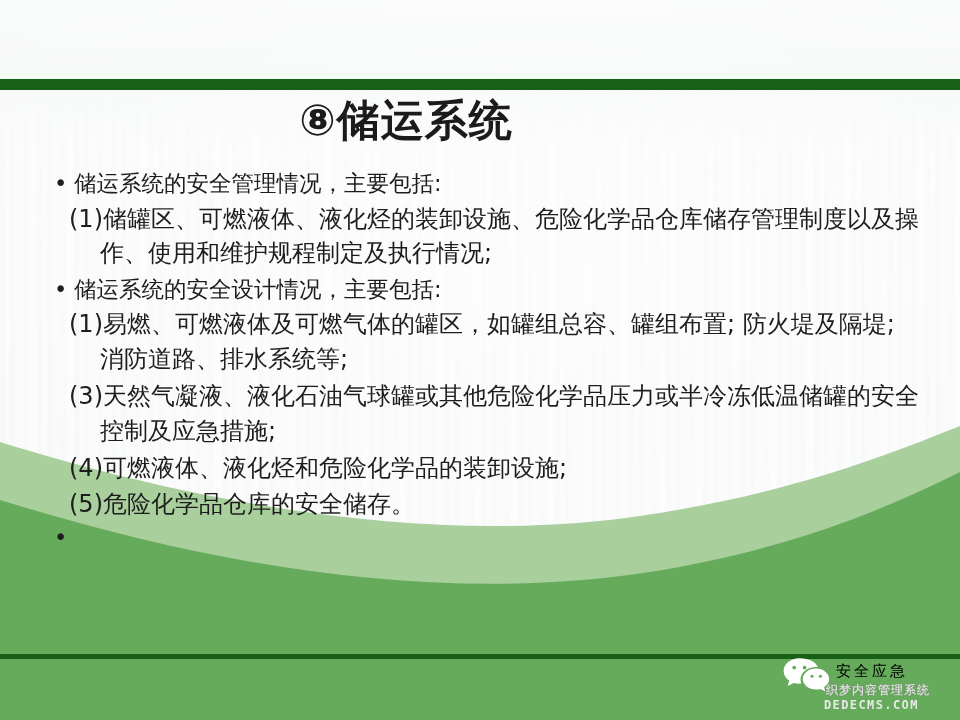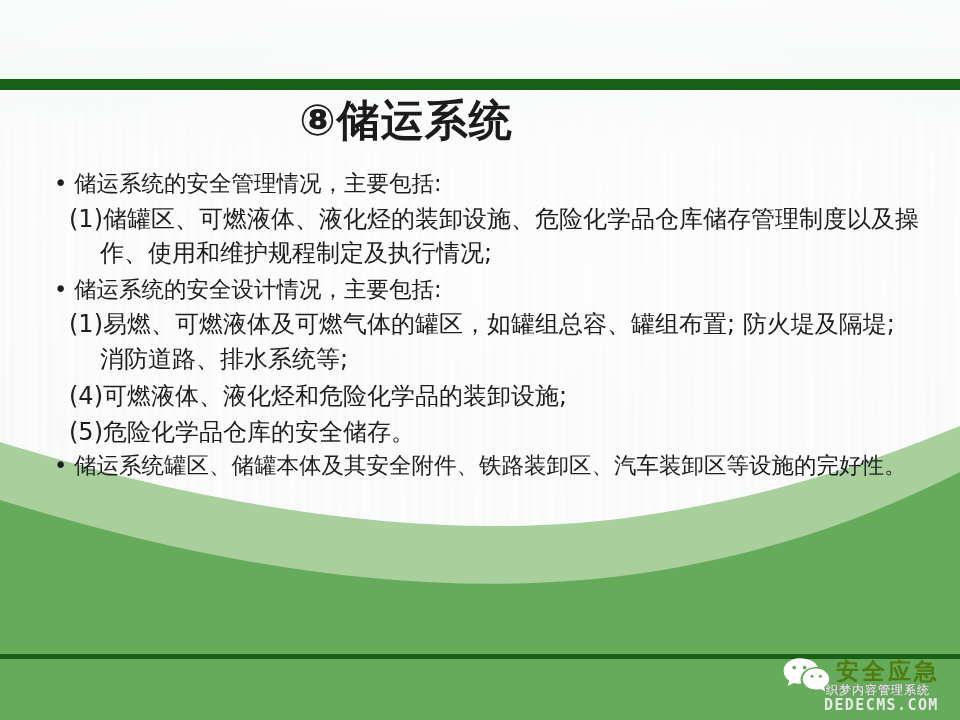--- a/index.html
+++ b/index.html
@@ -147,42 +147,42 @@
     position: absolute;
     left: 0;
     top: 4px;
     width: 48px;
     height: 36px;
   }
   .wm-label {
     position: absolute;
     left: 54px;
     top: 4px;
-    font-size: 23px;
+    font-size: 15px;
     line-height: 30px;
-    color: #4d7c0f;
+    color: #000000;
     letter-spacing: 3px;
-    font-weight: 700;
+    font-weight: 400;
   }
   .wm-sub {
     position: absolute;
     left: 44px;
     top: 30px;
     font-size: 12px;
     line-height: 16px;
     color: #d9d9d9;
     letter-spacing: 1px;
     text-shadow: 0 0 1px rgba(0,0,0,0.35);
     font-weight: 700;
   }
   .wm-dede {
     position: absolute;
     left: 42px;
     top: 46px;
-    font-size: 15px;
+    font-size: 12px;
     line-height: 15px;
     color: #e8e8e8;
     letter-spacing: 1.4px;
     font-weight: 700;
     font-family: "DejaVu Sans Mono", "Liberation Mono", monospace;
   }
 </style>
 </head>
 <body>
 
@@ -219,28 +219,28 @@
 
 
     <p class="lvl1">
       <span class="dot">•</span>
       <span>储运系统的安全设计情况，主要包括:</span>
     </p>
 
     <p class="lvl2">(1)易燃、可燃液体及可燃气体的罐区，如罐组总容、罐组布置; 防火堤及隔堤; 消防道路、排水系统等;</p>
 
 
+    <p class="lvl2">(3)天然气凝液、液化石油气球罐或其他危险化学品压力或半冷冻低温储罐的安全控制及应急措施;</p>
 
     <p class="lvl2 tight">(4)可燃液体、液化烃和危险化学品的装卸设施;</p>
 
     <p class="lvl2 tight">(5)危险化学品仓库的安全储存。</p>
 
     <p class="lvl1">
       <span class="dot">•</span>
-      <span>储运系统罐区、储罐本体及其安全附件、铁路装卸区、汽车装卸区等设施的完好性。</span>
     </p>
 
   </div>
 
   <div class="wm">
     <span class="wm-logo">
       <svg viewBox="0 0 48 36" width="48" height="36" aria-hidden="true">
 
         <path d="M17.5 2.2C8.6 2.2 1.6 8.0 1.6 15.0c0 3.9 2.2 7.4 5.7 9.7L5.6 30.0l6.0-3.1c1.9 .5 3.9 .8 5.9 .8 .6 0 1.2 0 1.8-.1 -.5-1.3-.8-2.7-.8-4.1 0-7.1 7.0-12.6 15.6-12.6 .6 0 1.1 0 1.6 .1C34.3 5.9 26.7 2.2 17.5 2.2z" fill="#ffffff"></path>
         <circle cx="12.2" cy="11.6" r="1.85" fill="#66aa5c"></circle>

